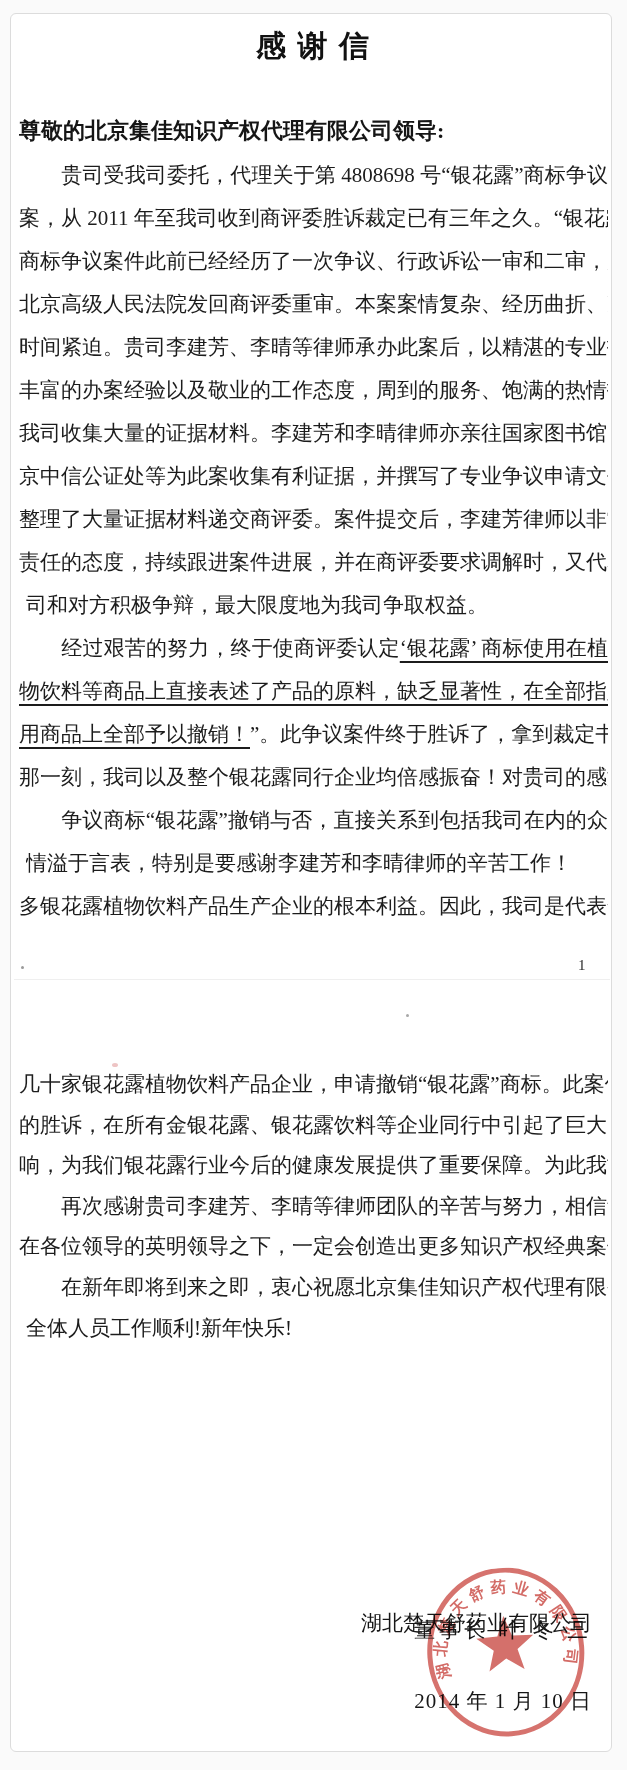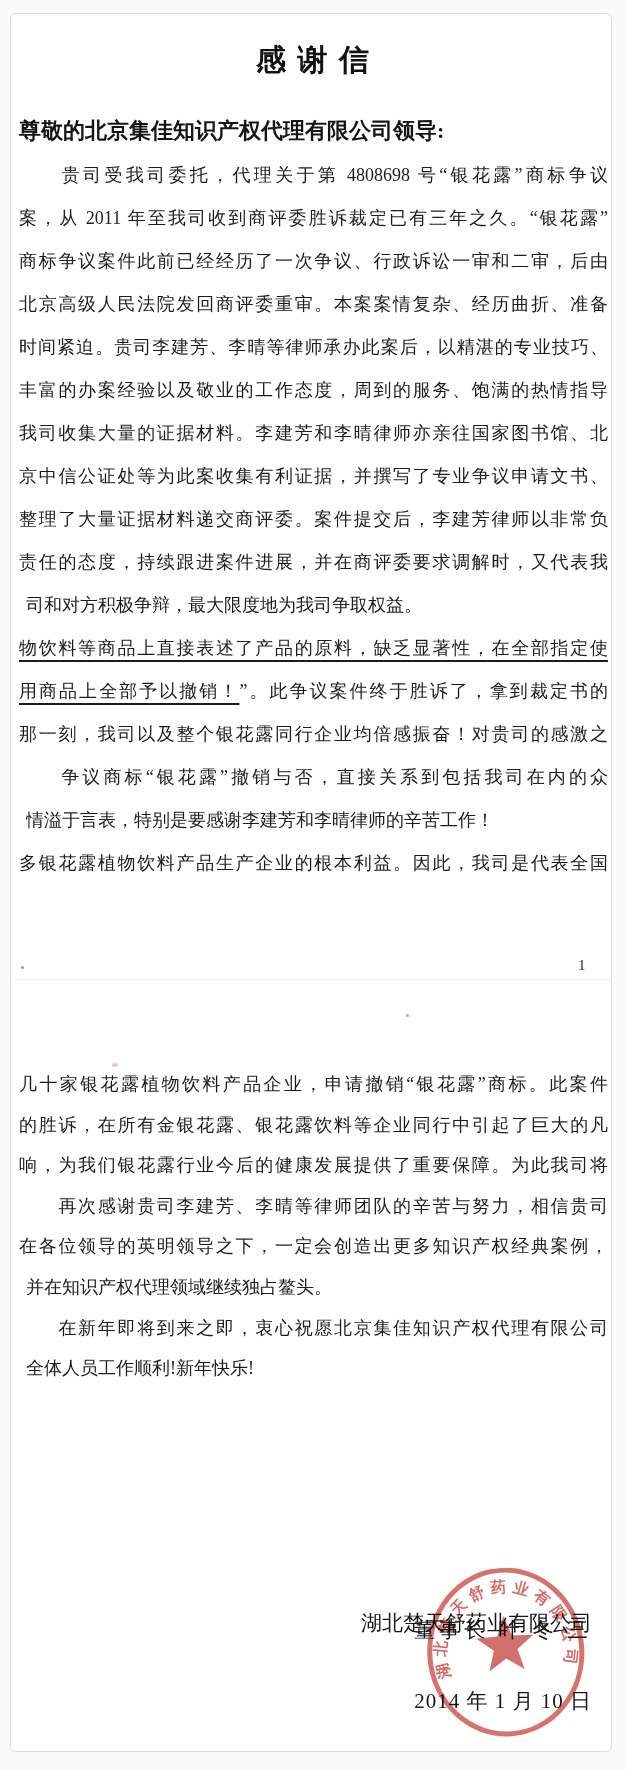--- a/index.html
+++ b/index.html
@@ -12,32 +12,32 @@
   .sheet{
     position:absolute;left:10px;top:13px;width:602px;height:1739px;
     background:#ffffff;border:1px solid #dcdcdc;border-radius:6px;
     box-sizing:border-box;
   }
   .seam{
     position:absolute;left:14px;top:979px;width:596px;height:1px;
     background:#efefef;
   }
   .title{
-    position:absolute;left:0;top:40px;width:627px;text-align:center;
+    position:absolute;left:0;top:26px;width:627px;text-align:center;
     font-size:30px;font-weight:bold;letter-spacing:2px;color:#111;
   }
   .salutation{
     position:absolute;left:19px;top:116px;width:589px;
     font-size:22px;font-weight:bold;color:#151515;
   }
   .lines{position:absolute;left:19px;width:589px;}
   #page1-lines{top:154px;}
   #page2-lines{top:1064px;}
   .line{
-    font-size:18px;
+    font-size:21px;
     text-align:justify;text-align-last:justify;
     overflow:hidden;white-space:nowrap;
   }
   #page1-lines .line{height:43px;line-height:43px;}
   #page2-lines .line{height:40.6px;line-height:40.6px;}
   .line.end{text-align-last:left;margin-left:7px;}
   .u{
     text-decoration:underline;
     text-underline-offset:6px;
     text-decoration-thickness:1.5px;
@@ -75,37 +75,37 @@
     <div class="line"><span>案，从 2011 年至我司收到商评委胜诉裁定已有三年之久。“银花露”</span></div>
     <div class="line"><span>商标争议案件此前已经经历了一次争议、行政诉讼一审和二审，后由</span></div>
     <div class="line"><span>北京高级人民法院发回商评委重审。本案案情复杂、经历曲折、准备</span></div>
     <div class="line"><span>时间紧迫。贵司李建芳、李晴等律师承办此案后，以精湛的专业技巧、</span></div>
     <div class="line"><span>丰富的办案经验以及敬业的工作态度，周到的服务、饱满的热情指导</span></div>
     <div class="line"><span>我司收集大量的证据材料。李建芳和李晴律师亦亲往国家图书馆、北</span></div>
     <div class="line"><span>京中信公证处等为此案收集有利证据，并撰写了专业争议申请文书、</span></div>
     <div class="line"><span>整理了大量证据材料递交商评委。案件提交后，李建芳律师以非常负</span></div>
     <div class="line"><span>责任的态度，持续跟进案件进展，并在商评委要求调解时，又代表我</span></div>
     <div class="line end"><span>司和对方积极争辩，最大限度地为我司争取权益。</span></div>
+    <div class="line"><span>　　经过艰苦的努力，终于使商评委认定</span><span class="u">‘银花露’ 商标使用在植</span></div>
     <div class="line"><span class="u">物饮料等商品上直接表述了产品的原料，缺乏显著性，在全部指定使</span></div>
     <div class="line"><span class="u">用商品上全部予以撤销！</span><span>”。此争议案件终于胜诉了，拿到裁定书的</span></div>
     <div class="line"><span>那一刻，我司以及整个银花露同行企业均倍感振奋！对贵司的感激之</span></div>
     <div class="line"><span>　　争议商标“银花露”撤销与否，直接关系到包括我司在内的众</span></div>
     <div class="line end"><span>情溢于言表，特别是要感谢李建芳和李晴律师的辛苦工作！</span></div>
     <div class="line"><span>多银花露植物饮料产品生产企业的根本利益。因此，我司是代表全国</span></div>
   </div>
 
 <div class="pagenum">1</div>
 
 <div class="lines" id="page2-lines">
     <div class="line"><span>几十家银花露植物饮料产品企业，申请撤销“银花露”商标。此案件</span></div>
     <div class="line"><span>的胜诉，在所有金银花露、银花露饮料等企业同行中引起了巨大的凡</span></div>
     <div class="line"><span>响，为我们银花露行业今后的健康发展提供了重要保障。为此我司将</span></div>
     <div class="line"><span>　　再次感谢贵司李建芳、李晴等律师团队的辛苦与努力，相信贵司</span></div>
     <div class="line"><span>在各位领导的英明领导之下，一定会创造出更多知识产权经典案例，</span></div>
-    <div class="line end"><span>并在知识产权代理领域继续独占鳌头。</span></div>
     <div class="line"><span>　　在新年即将到来之即，衷心祝愿北京集佳知识产权代理有限公司</span></div>
     <div class="line end"><span>全体人员工作顺利!新年快乐!</span></div>
   </div>
 
 <div class="sig" id="sig-company">湖北楚天舒药业有限公司</div>
 <div class="sig" id="sig-signer">董事长 叶 冬 三</div>
 <div class="sig" id="sig-date">2014 年 1 月 10 日</div>
 
 <svg class="stamp" viewBox="0 0 164 174" aria-hidden="true">
   <ellipse cx="82" cy="84" rx="76" ry="82" fill="none" stroke="#c6403a" stroke-width="5" stroke-opacity="0.9"></ellipse>

